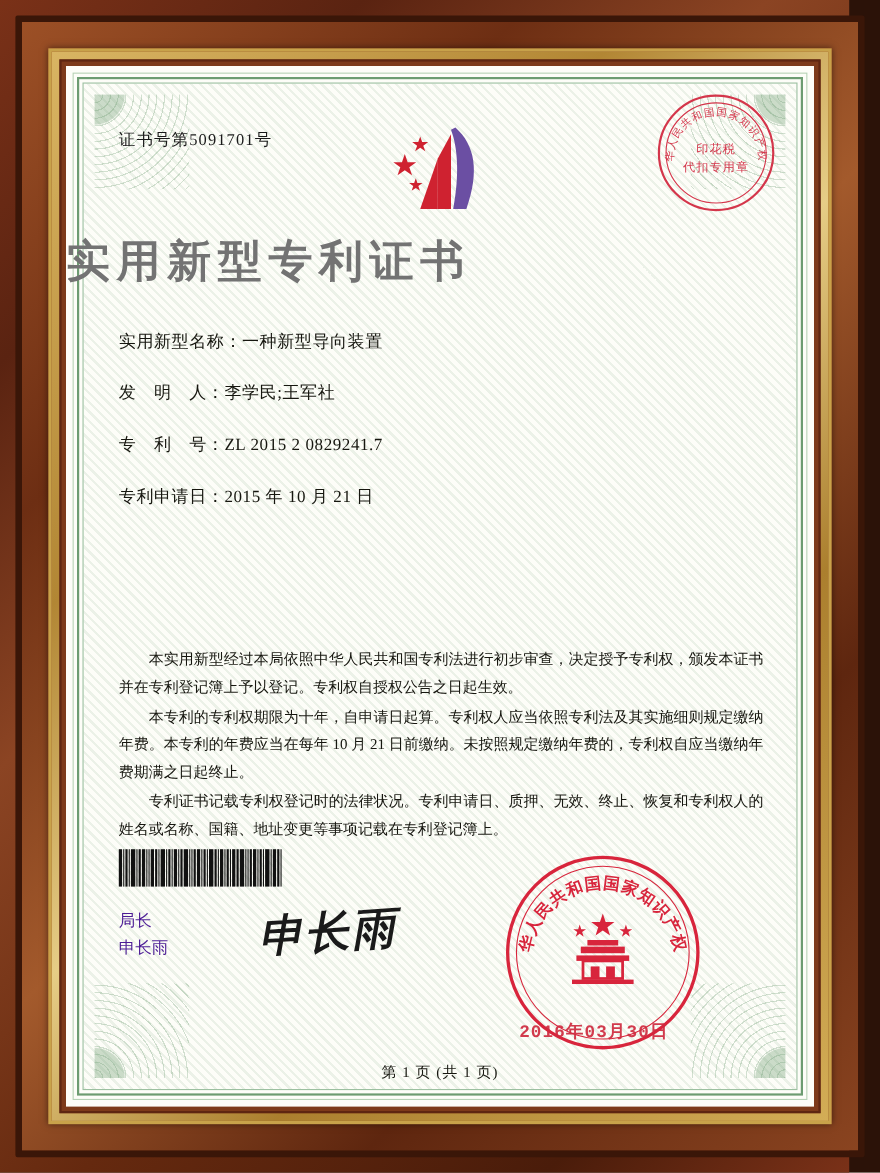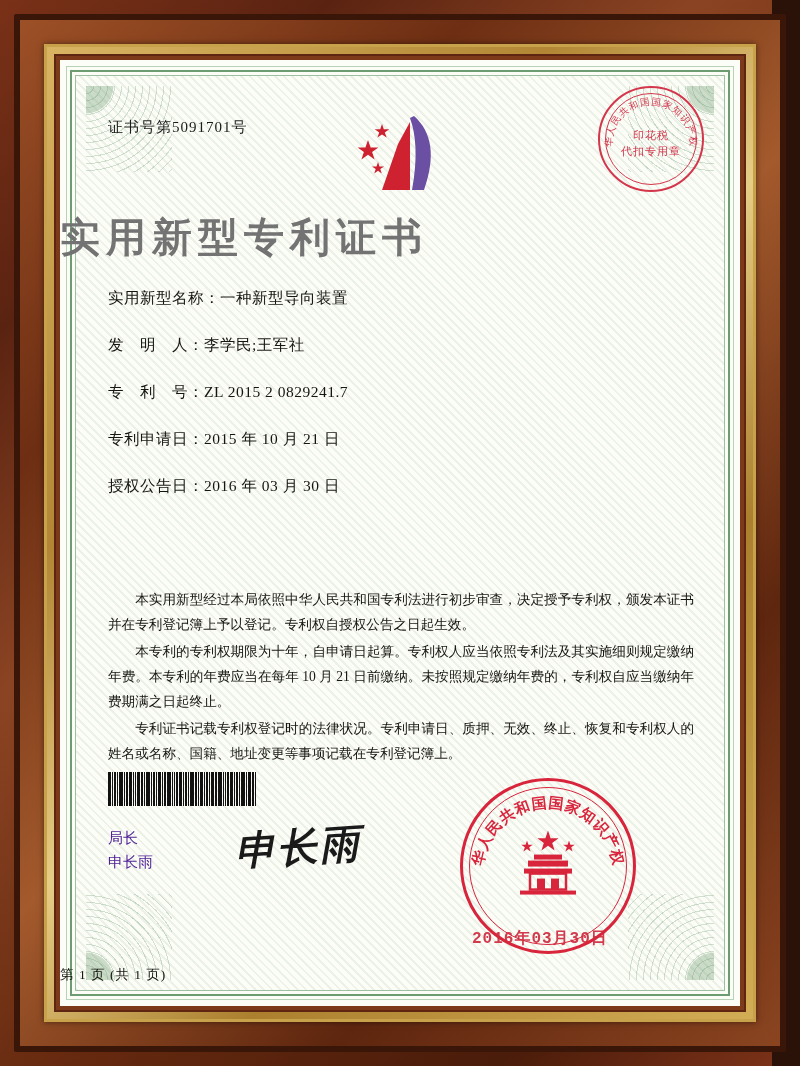--- a/index.html
+++ b/index.html
@@ -152,21 +152,21 @@
     font-size: 40px;
     font-weight: bold;
     letter-spacing: 6px;
     color: #737373;
   }
 
   
   .fields {
     position: absolute;
     left: 48px;
-    top: 228px;
+    top: 240px;
     width: 584px;
   }
   .field-row {
     font-size: 15.5px;
     color: #16160f;
     margin-bottom: 26px;
     letter-spacing: 0.5px;
     white-space: nowrap;
   }
   .field-label {
@@ -275,20 +275,21 @@
     font-weight: bold;
     opacity: 0.92;
     font-family: Liberation Mono, monospace;
   }
 
   
   .footer {
     position: absolute;
     left: 0; right: 0;
     top: 906px;
+    text-align: center;
     font-size: 13.5px;
     color: #16160f;
     letter-spacing: 1px;
   }
 </style>
 </head>
 <body>
 
 <div class="frame-outer">
   <div class="frame-bevel"></div>
@@ -341,23 +342,20 @@
           <span class="field-label">实用新型名称：</span><span class="field-value">一种新型导向装置</span>
         </div>
         <div class="field-row">
           <span class="field-label">发　明　人：</span><span class="field-value">李学民;王军社</span>
         </div>
         <div class="field-row">
           <span class="field-label">专　利　号：</span><span class="field-value">ZL 2015 2 0829241.7</span>
         </div>
         <div class="field-row">
           <span class="field-label">专利申请日：</span><span class="field-value">2015 年 10 月 21 日</span>
-        </div>
-        <div class="field-row">
-          <span class="field-label">授权公告日：</span><span class="field-value">2016 年 03 月 30 日</span>
         </div>
       </div>
 
       <div class="body-text">
         <p>本实用新型经过本局依照中华人民共和国专利法进行初步审查，决定授予专利权，颁发本证书并在专利登记簿上予以登记。专利权自授权公告之日起生效。</p>
         <p>本专利的专利权期限为十年，自申请日起算。专利权人应当依照专利法及其实施细则规定缴纳年费。本专利的年费应当在每年 10 月 21 日前缴纳。未按照规定缴纳年费的，专利权自应当缴纳年费期满之日起终止。</p>
         <p>专利证书记载专利权登记时的法律状况。专利申请日、质押、无效、终止、恢复和专利权人的姓名或名称、国籍、地址变更等事项记载在专利登记簿上。</p>
       </div>
 
       <div class="barcode">

